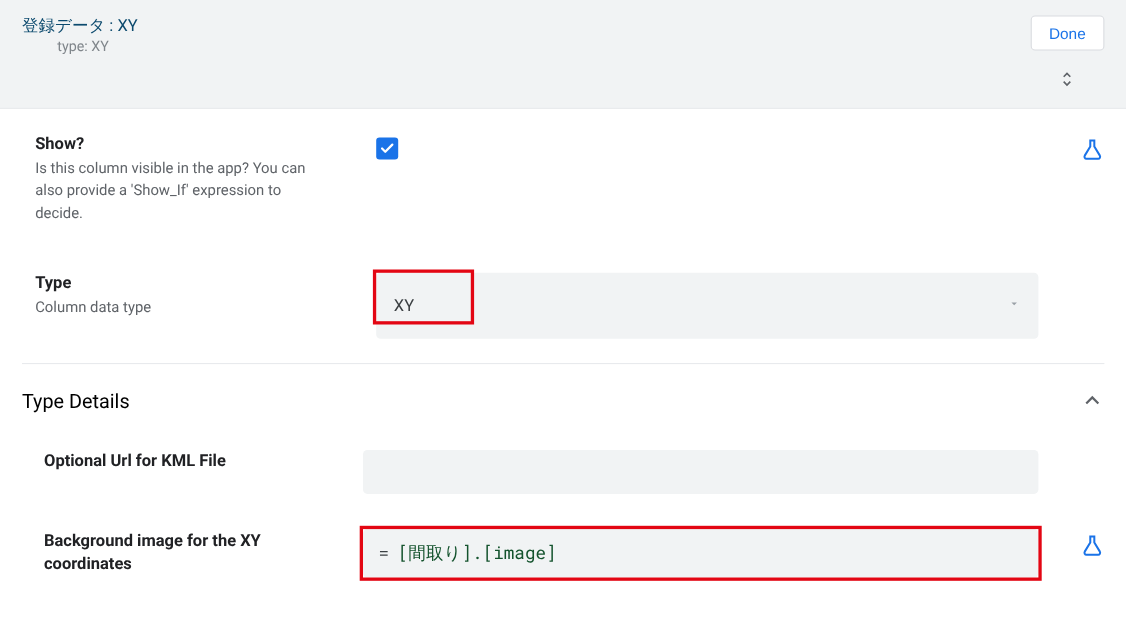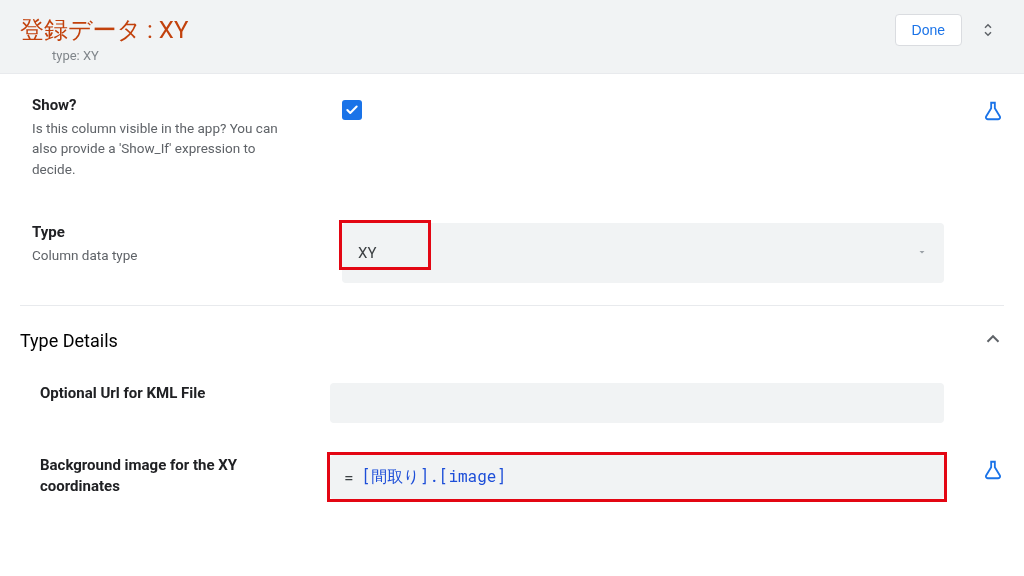--- a/index.html
+++ b/index.html
@@ -14,23 +14,23 @@
   }
   .header {
     background: #f1f3f4;
     padding: 14px 20px 10px 20px;
     display: flex;
     align-items: flex-start;
     justify-content: space-between;
     border-bottom: 1px solid #e8eaed;
   }
   .header-left { display:flex; flex-direction:column; }
-  .title { font-size: 24px; color:#c2410c; font-weight:400; }
+  .title { font-size: 15px; color:#0c4a6e; font-weight:400; }
   .subtype { font-size:13px; color:#80868b; margin-top:2px;margin-left:32px; }
-  .header-right { display:flex; align-items:center; gap:10px; }
+  .header-right { display:flex; align-items:center; gap:10px;flex-direction:column; }
   .done-btn {
     background:#fff;
     border:1px solid #dadce0;
     border-radius:4px;
     padding:7px 16px;
     color:#1a73e8;
     font-weight:500;
     font-size:14px;
     cursor:pointer;
   }
@@ -115,21 +115,21 @@
     border-radius:4px;
     height:44px;
     display:flex;
     align-items:center;
     padding:0 14px;
     font-family: "Roboto Mono", Consolas, monospace;
     font-size:16px;
     cursor:pointer;
   }
   .expr-eq { color:#3c4043; margin-right:8px; }
-  .expr-val { color:#1d4ed8; }
+  .expr-val { color:#14532d; }
   .expr-box-wrap .highlight-red {
     position:absolute; left:-3px; top:-3px; right:-3px; bottom:-3px; pointer-events:none;
   }
   .field-right { width:60px; display:flex; align-items:center; justify-content:flex-end; }
 </style>
 </head>
 <body>
 
 <div class="header">
   <div class="header-left">

